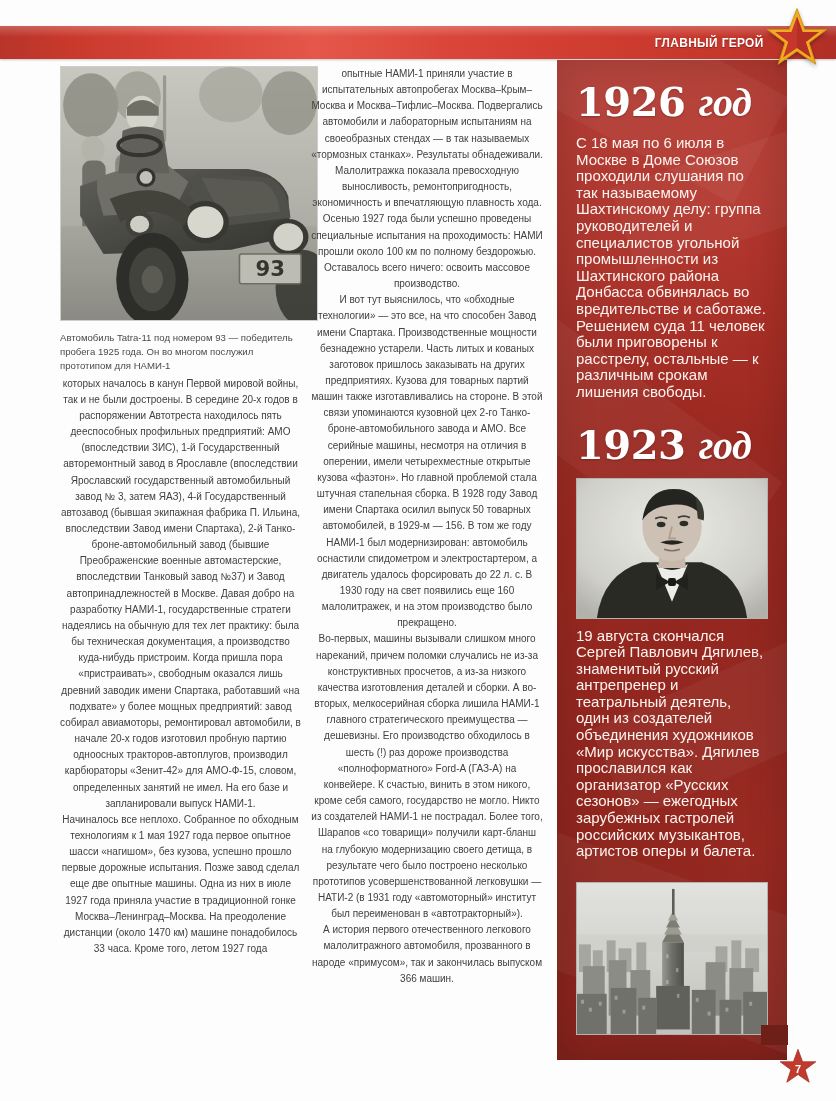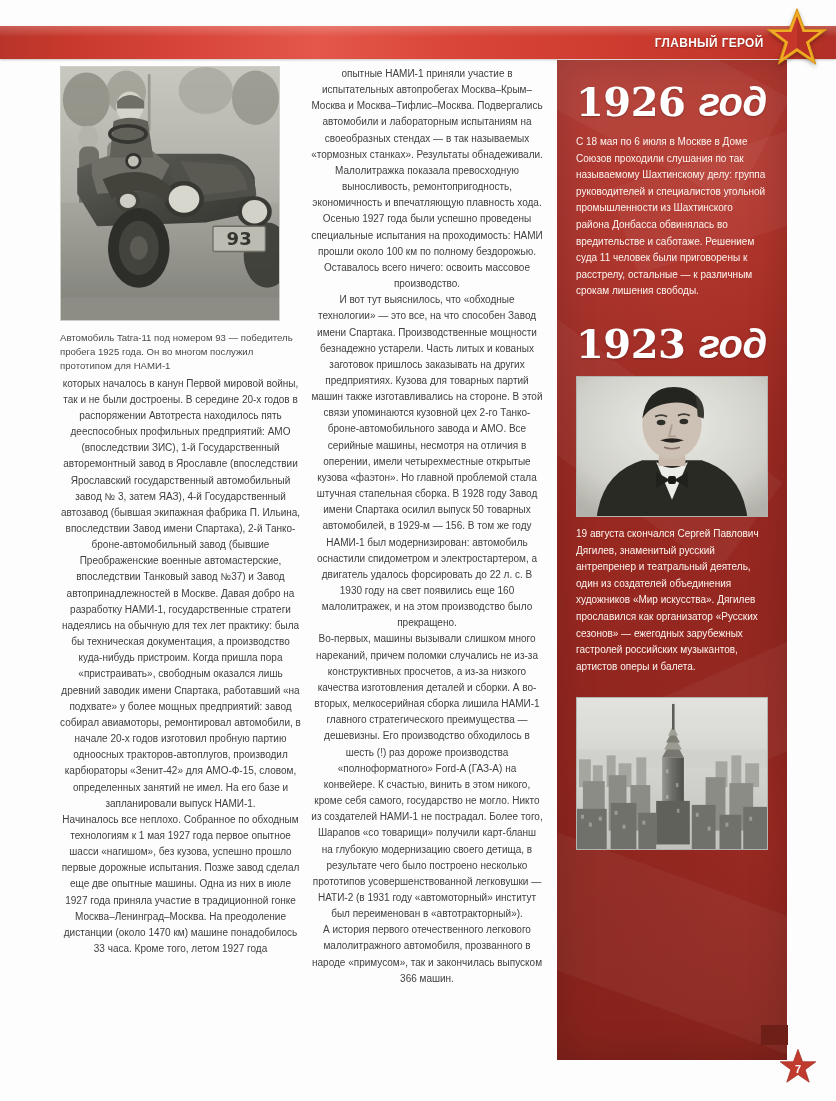--- a/index.html
+++ b/index.html
@@ -64,21 +64,21 @@
   }
 
   
   #left-column {
     position: absolute;
     left: 60px;
     top: 66px;
     width: 241px;
   }
   #car-photo {
-    width: 220px;
+    width: 258px;
     height: 255px;
     position: relative;
     overflow: hidden;
     background: #8d8d85;
     border: 1px solid #cfcfc9;
     box-sizing: border-box;
   }
   .photo-caption {
     margin-top: 10px;
     font-family: "Liberation Sans", sans-serif;
@@ -142,25 +142,25 @@
     font-weight: bold;
     font-size: 40px;
     line-height: 44px;
     color: #ffffff;
     letter-spacing: -0.5px;
     margin: 0 0 10px 0;
     text-shadow: 0 1px 2px rgba(0,0,0,0.25);
   }
   .year-heading .suffix {
     font-style: italic;
-    font-family: Liberation Sans, sans-serif;
+    font-family: Liberation Serif, serif;
   }
   .sidebar-text {
     font-family: "Liberation Sans", sans-serif;
-    font-size: 10px;
+    font-size: 15px;
     line-height: 16.6px;
     color: #fdf3ef;
     margin: 0 0 22px 0;
   }
   .sidebar-photo {
     width: 192px;
     height: 141px;
     margin: 2px 0 9px 0;
     position: relative;
     overflow: hidden;

